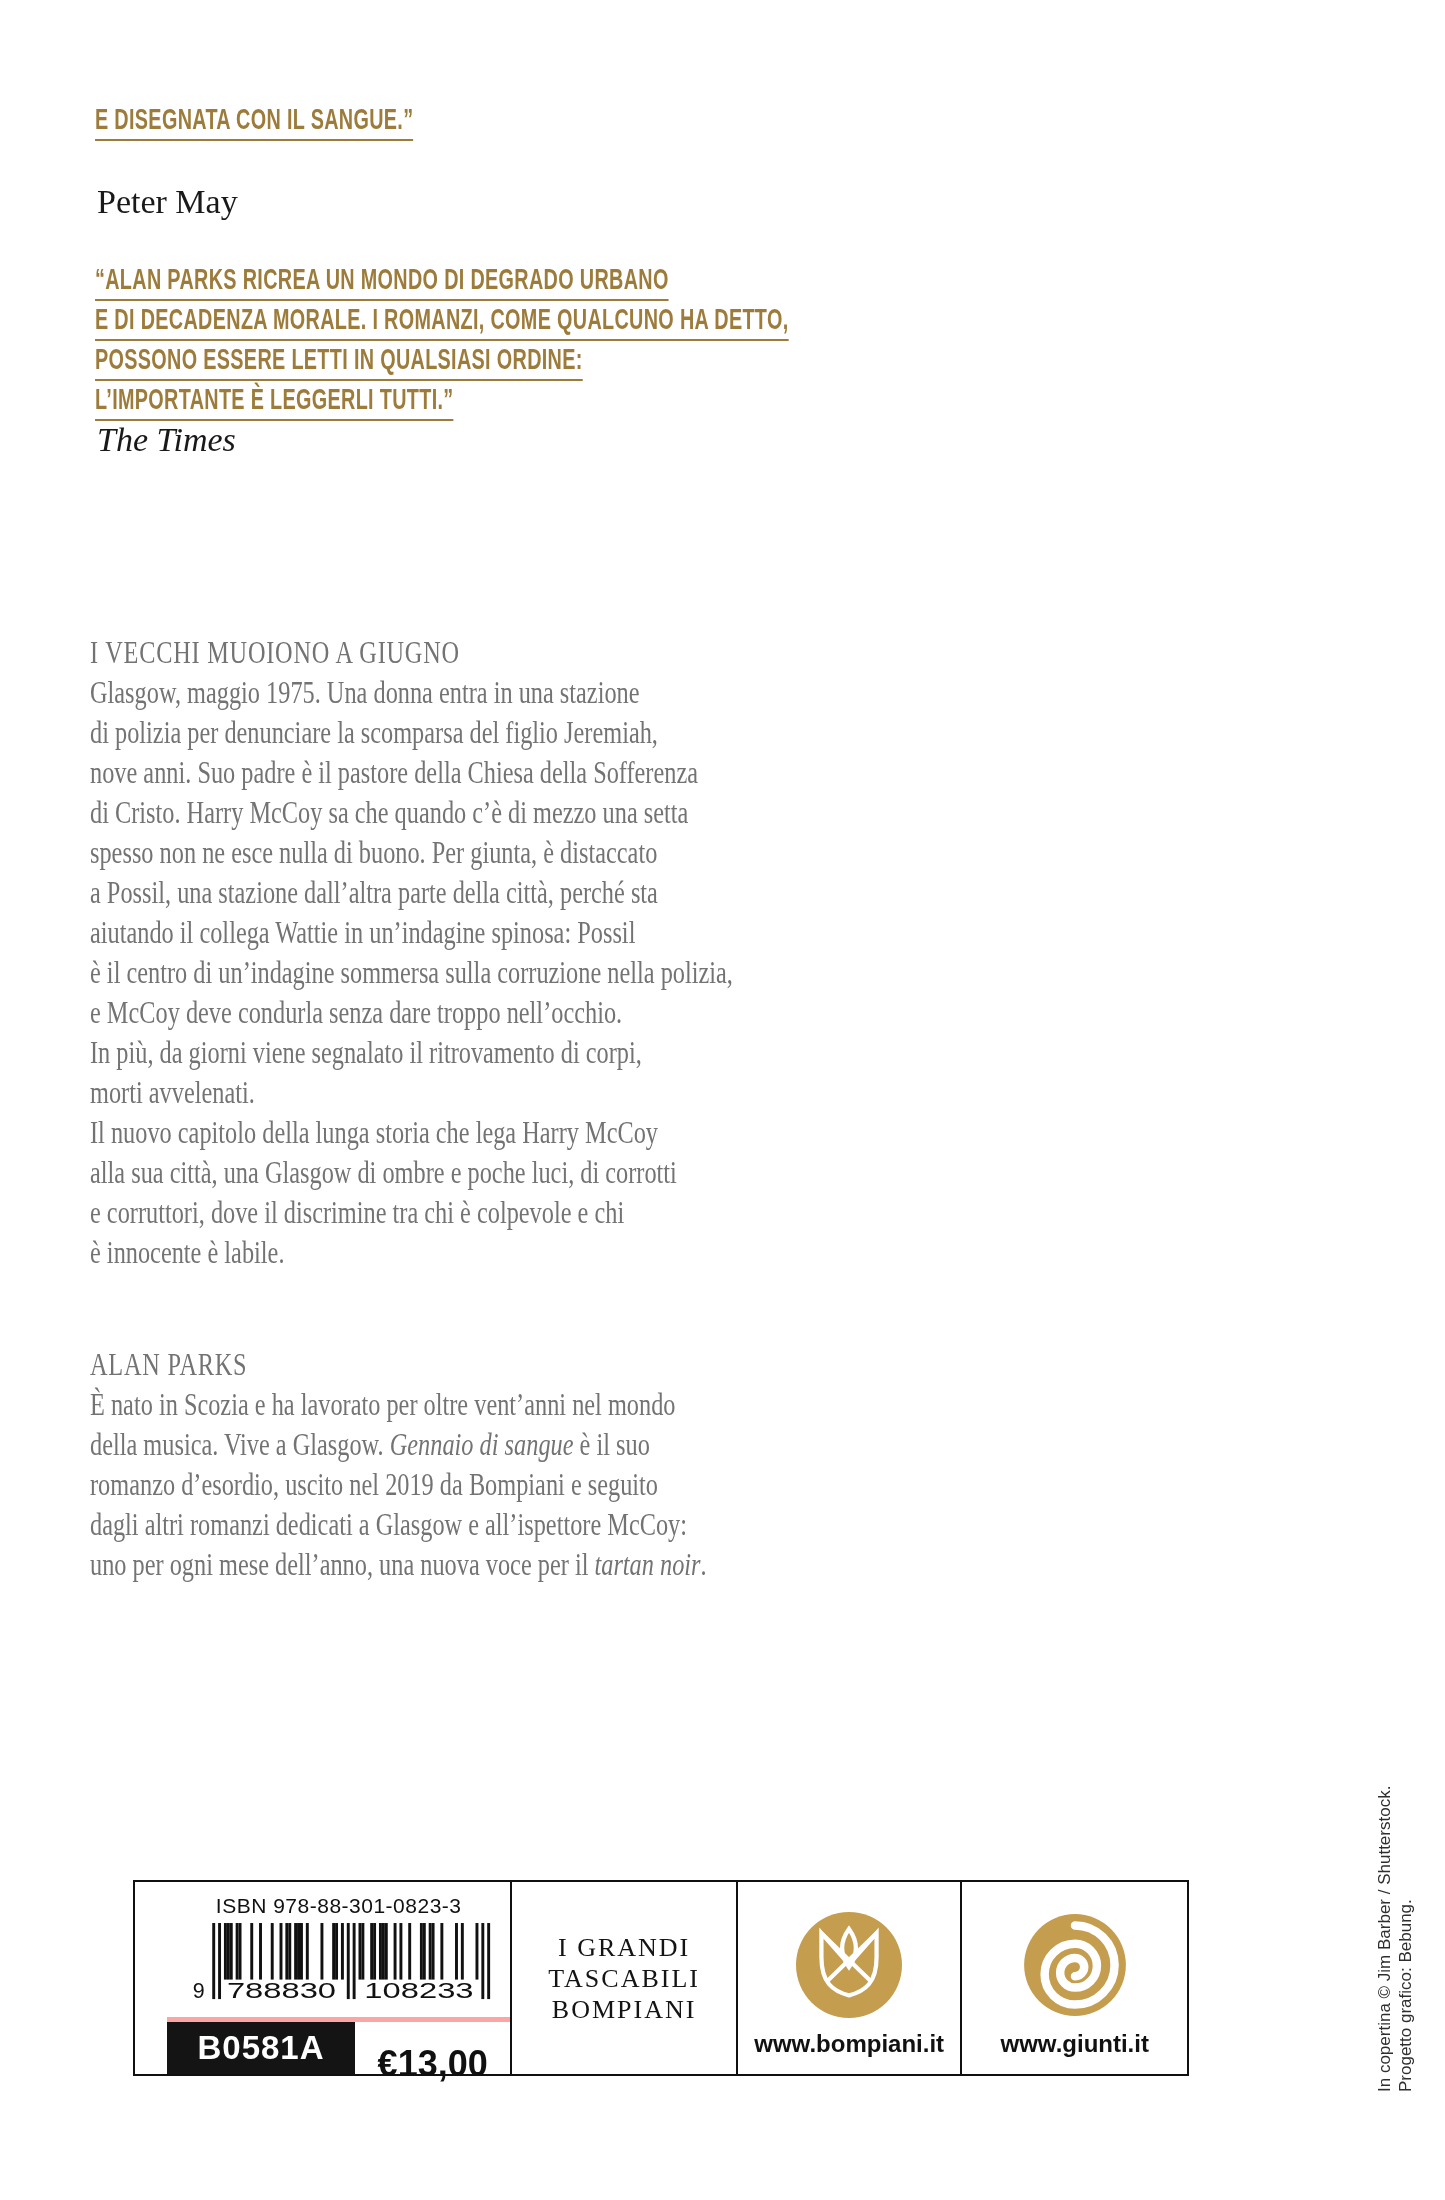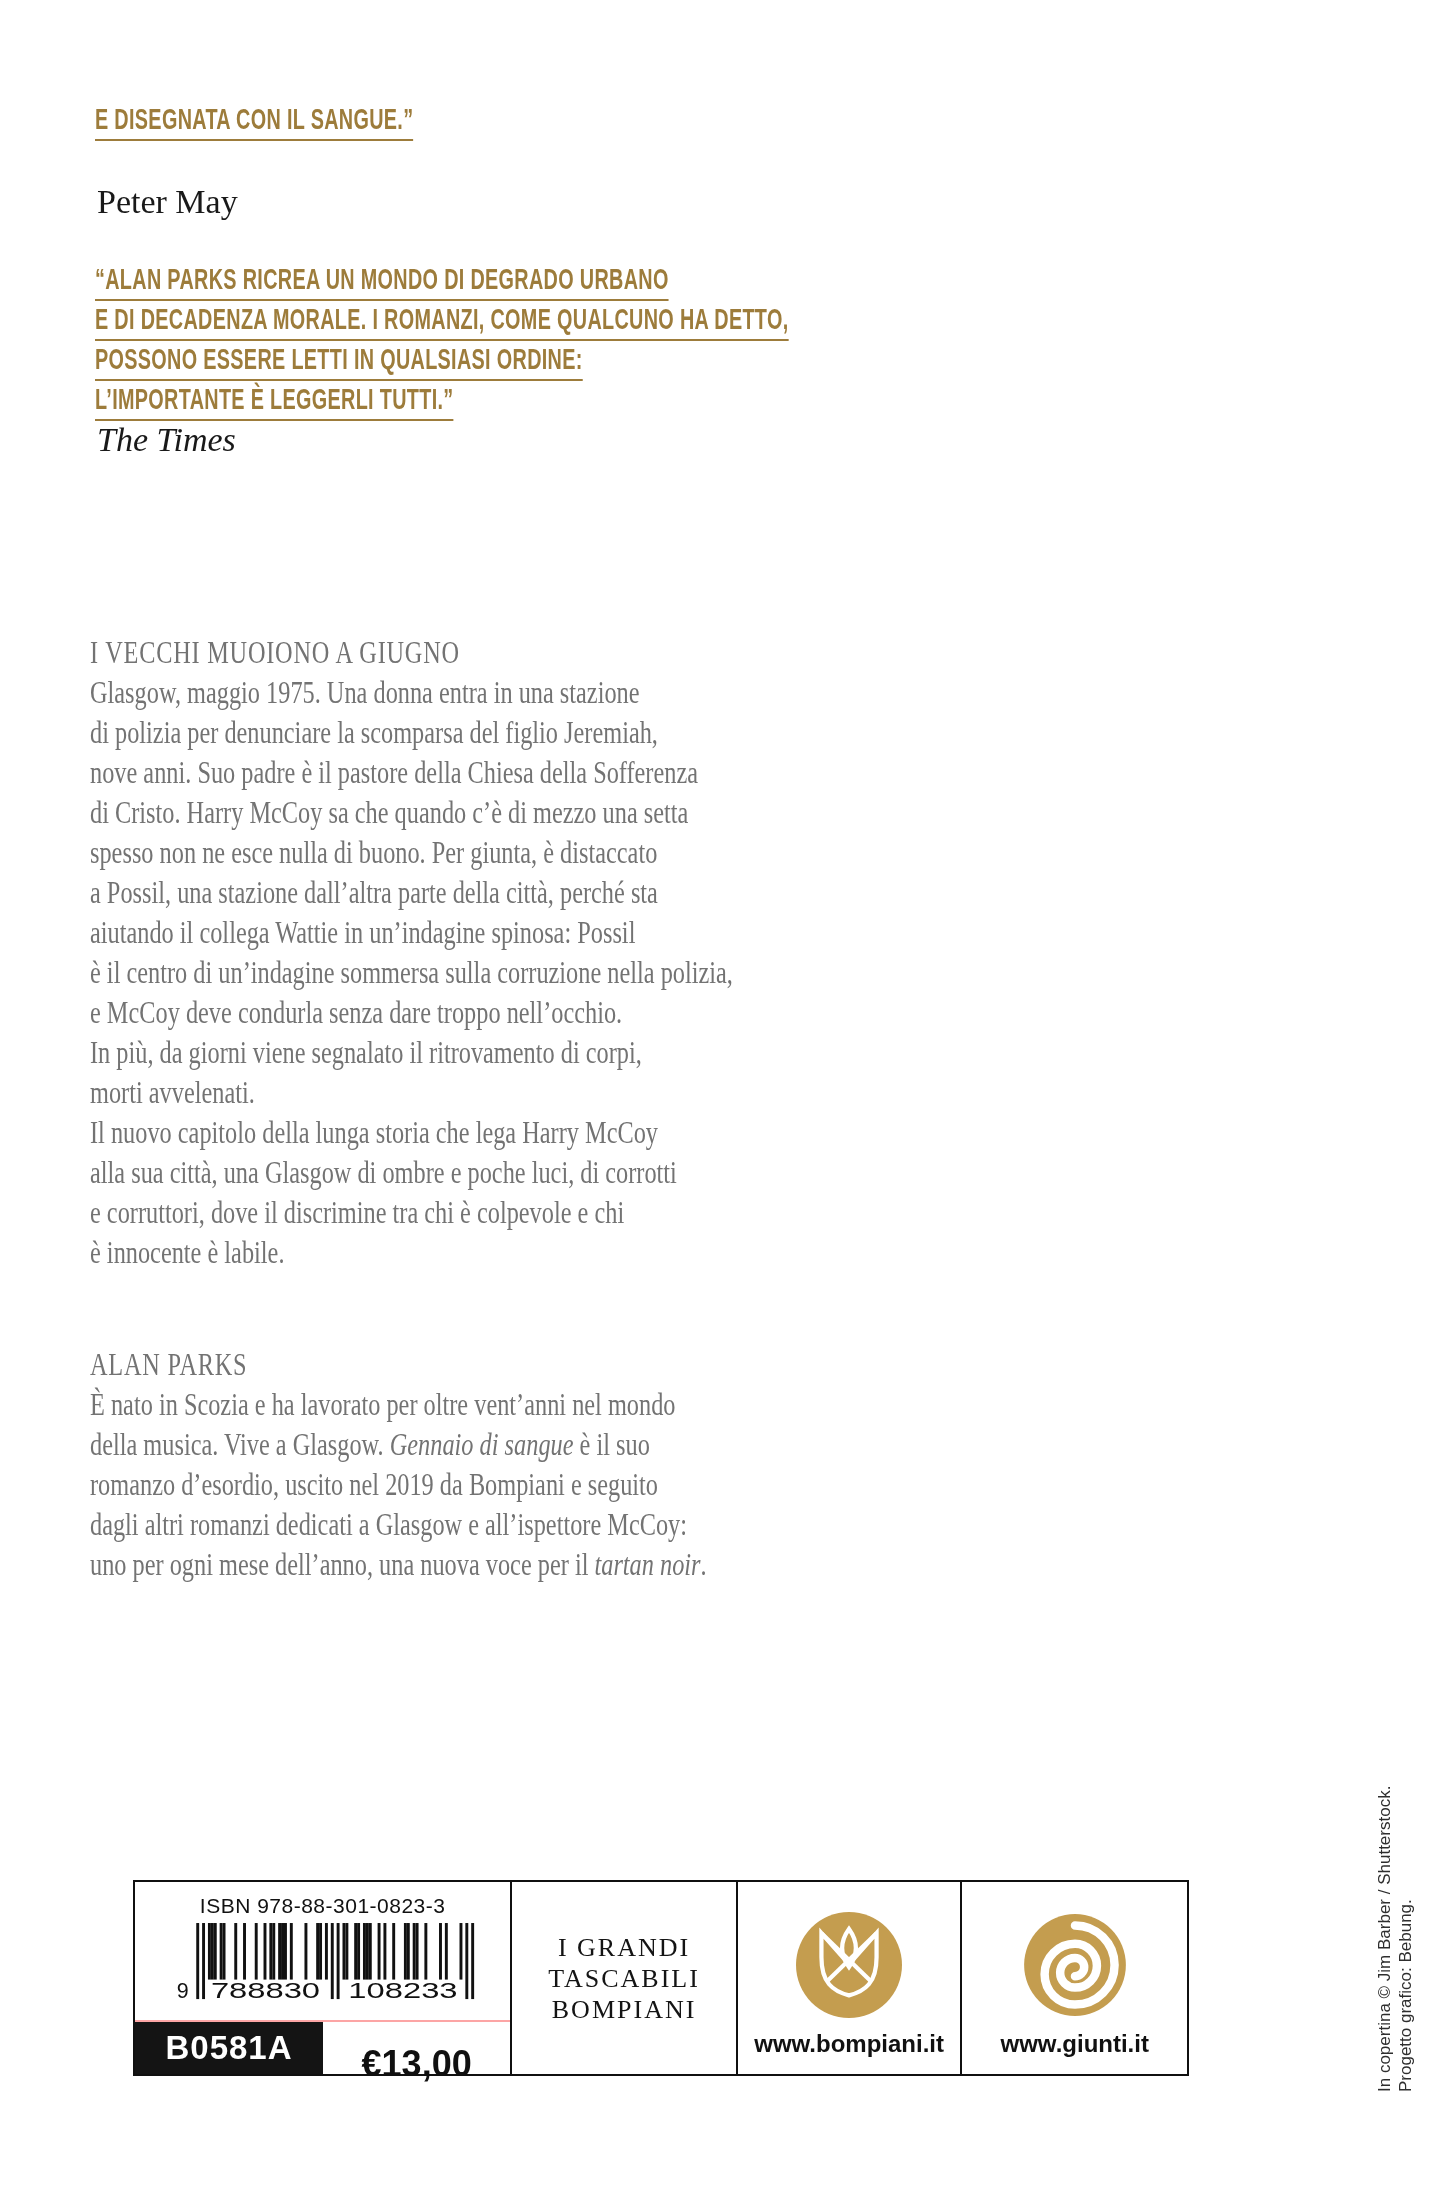--- a/index.html
+++ b/index.html
@@ -18,27 +18,27 @@
   
   .serif-block{position:absolute;left:90px;font-family:"Liberation Serif",serif;font-size:32px;color:#737373;}
   .text-line{height:40px;line-height:40px;white-space:nowrap;transform:scaleX(.76);transform-origin:0 0;}
   .block-title{letter-spacing:1px;}
   .it{font-style:italic;}
 
   
   .strip{position:absolute;left:133px;top:1880px;width:1056px;height:196px;background:#fff;
          border:2px solid #101010;box-sizing:border-box;display:flex;}
   .cell{box-sizing:border-box;height:100%;}
-  .c1{width:378px;border-right:2px solid #101010;display:flex;flex-direction:column;}
+  .c1{width:378px;border-right:2px solid #101010;display:flex;flex-direction:column;padding-left:32px;}
   .c2{width:226px;border-right:2px solid #101010;display:flex;align-items:center;justify-content:center;text-align:center;}
   .c3{width:225px;border-right:2px solid #101010;position:relative;}
   .c4{width:225px;position:relative;}
   .bc-area{flex:1;display:flex;flex-direction:column;align-items:center;padding-top:12px;}
   .isbn{font-size:21px;letter-spacing:.5px;color:#111;}
-  .price-row{height:52px;border-top:2px solid #fca5a5;display:flex;}
+  .price-row{height:52px;border-top:5px solid #fca5a5;display:flex;}
   .code-box{width:188px;background:#141414;color:#fff;font-weight:bold;font-size:33px;
             display:flex;align-items:center;justify-content:center;letter-spacing:1px;}
   .price-box{flex:1;display:flex;align-items:center;justify-content:center;font-weight:bold;font-size:36px;color:#101010;margin-top:31px;}
   .series{font-family:"Liberation Serif",serif;font-size:26px;line-height:31px;letter-spacing:2px;color:#141414;}
   .logo-wrap{position:absolute;top:30px;left:50%;transform:translateX(-50%);}
   .url{position:absolute;bottom:16px;left:0;width:100%;text-align:center;font-weight:bold;font-size:24px;color:#111;margin-top:9px;}
 
   
   .credits{position:absolute;left:1374px;top:2092px;width:360px;transform:rotate(-90deg);
            transform-origin:0 0;font-size:17px;line-height:21px;color:#2e2e2e;}

